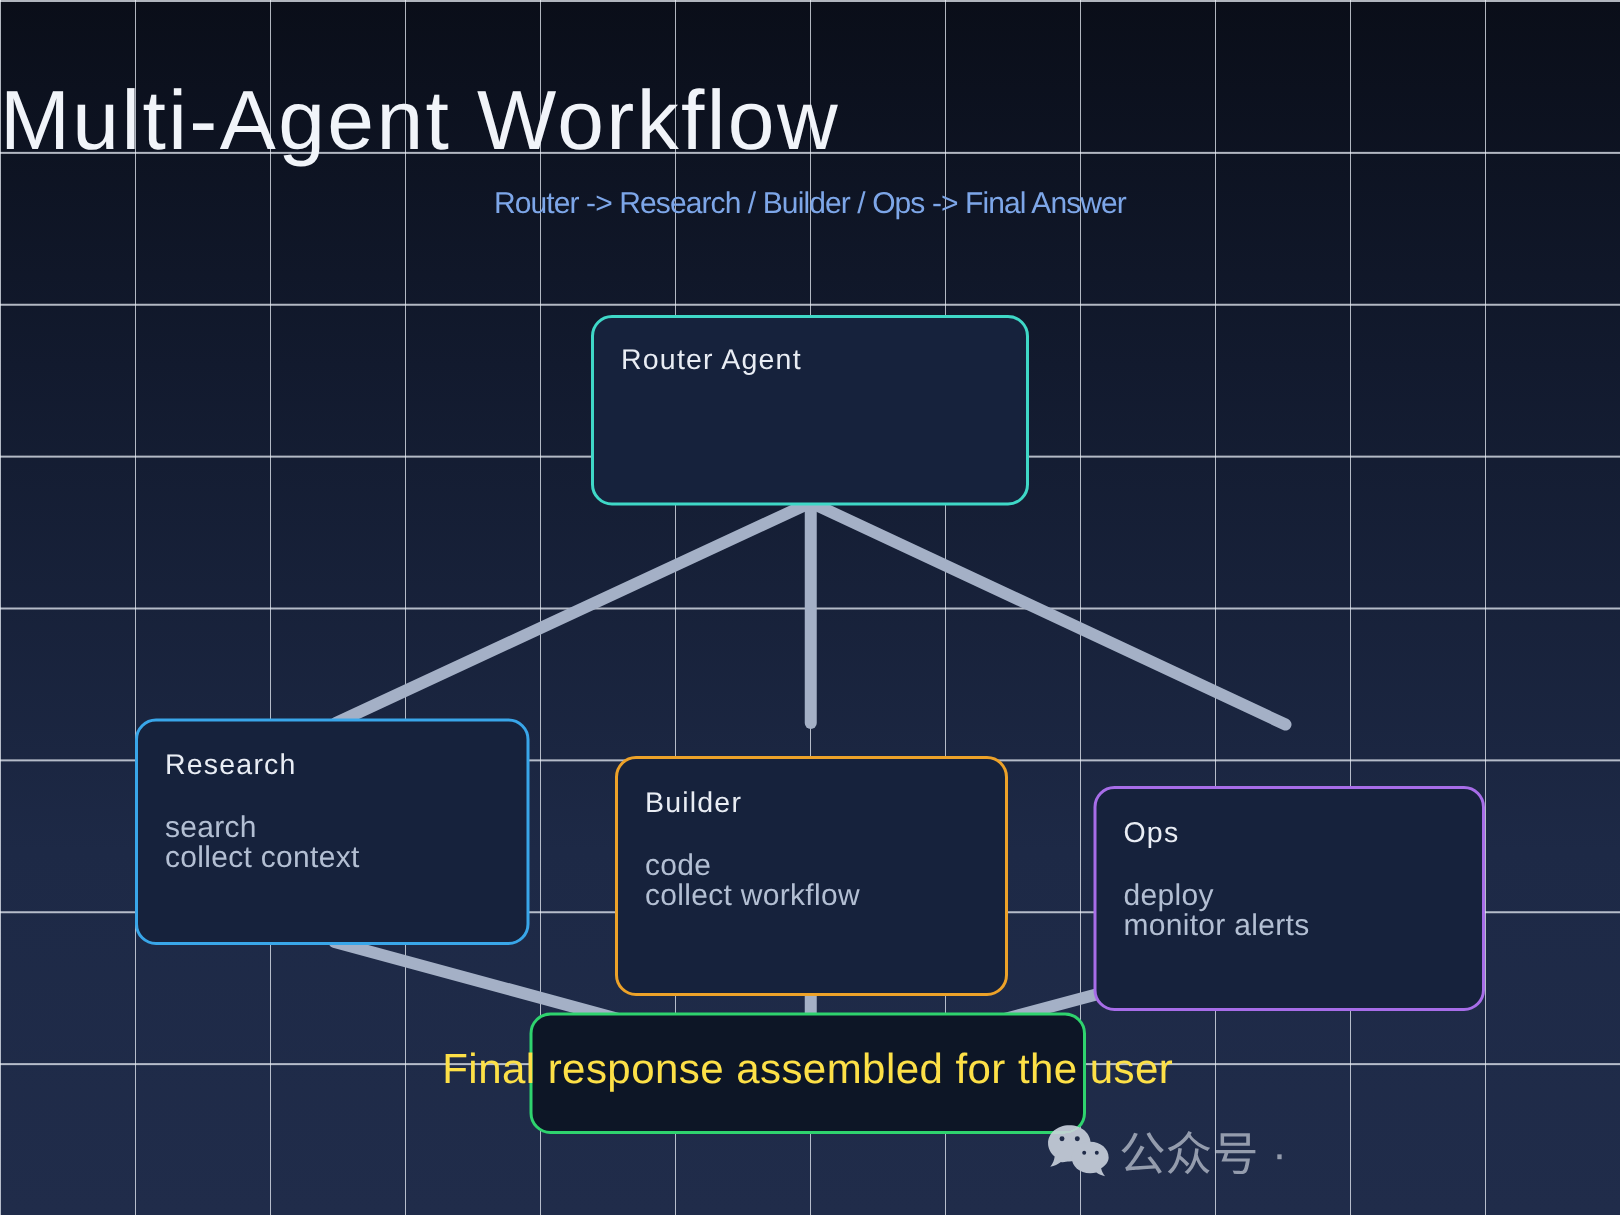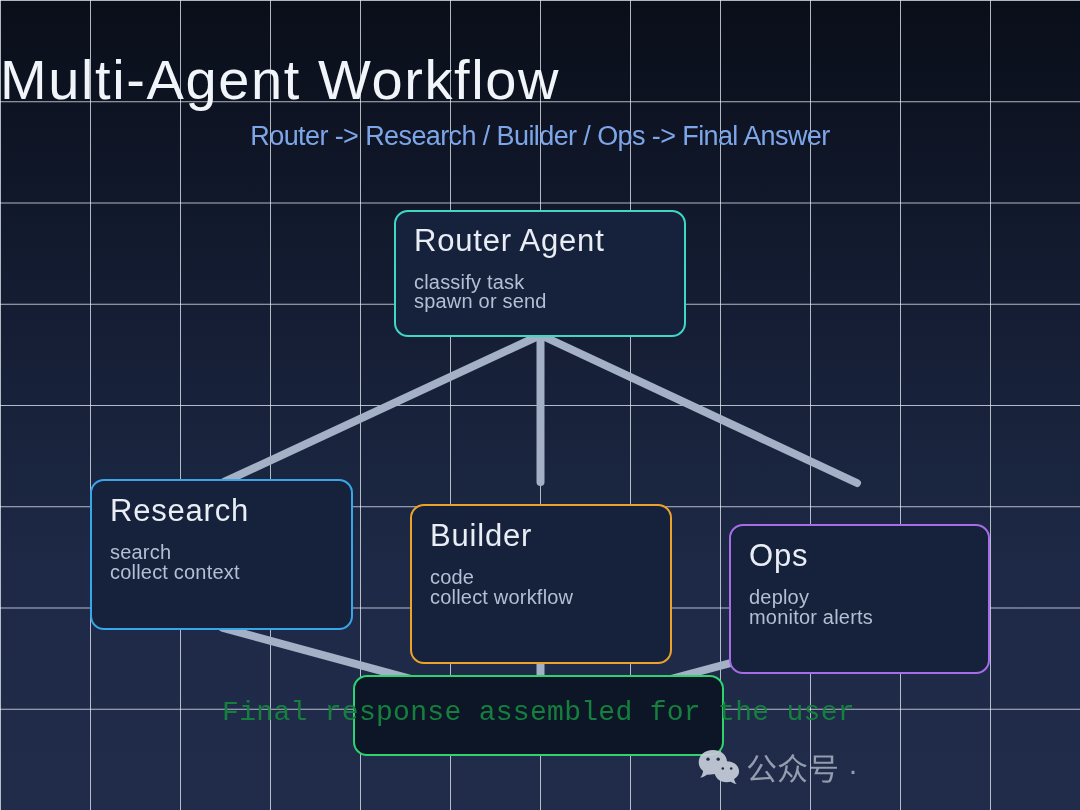--- a/index.html
+++ b/index.html
@@ -19,31 +19,31 @@
   .connectors { position: absolute; inset: 0; z-index: 2; }
   .title {
     position: absolute; top: 52px; left: 0; width: 1080px;
     text-align: left; color: #f1f4f9;
     font-size: 56px; line-height: 56px; letter-spacing: 1.6px; font-weight: 400;
     z-index: 3;
   }
   .subtitle {
     position: absolute; top: 121.8px; left: 0; width: 1080px;
     text-align: center; color: #7da6e8;
-    font-size: 27px; line-height: 28px; letter-spacing: -0.6px;
+    font-size: 20px; line-height: 28px; letter-spacing: -0.6px;
     z-index: 3;
   }
   .node {
     position: absolute; z-index: 4;
     border: 2px solid #fff; border-radius: 14px;
     background: #16223c;
   }
   .node-title {
     position: absolute; left: 18px;
-    font-size: 31px; line-height: 27px; letter-spacing: 0.8px;
+    font-size: 19px; line-height: 27px; letter-spacing: 0.8px;
     color: #e9edf4;
   }
   .node-body {
     position: absolute; left: 18px;
     font-size: 20px; line-height: 19.5px; letter-spacing: 0.2px;
     color: #b3bfd3;
   }
   .node-body span { display: block; }
   #node-router   { left: 394px; top: 210px; width: 292px; height: 127px; }
   #node-router   .node-title { top: 15px; }
@@ -53,24 +53,23 @@
   #node-ops      { left: 729px; top: 481px; width: 261px; height: 150px; }
   .mid .node-title { top: 16px; }
   .mid .node-body  { top: 62px; }
   #node-final {
     left: 353px; top: 675px; width: 371px; height: 81px;
     background: #0d1626;
     display: flex; align-items: center; justify-content: center;
     z-index: 5;
   }
   .final-label {
-    white-space: nowrap; color: #15803d;
+    white-space: nowrap; color: #fde047;
     font-size: 28px; line-height: 28px; letter-spacing: 0.3px;
     transform: translateY(-3px);
-    font-family: Liberation Mono, monospace;
   }
   .watermark { position: absolute; z-index: 6; left: 0; top: 0; width: 1080px; height: 810px; pointer-events: none; mix-blend-mode: lighten; }
   .wm-cjk { position: absolute; left: 746px; top: 753px; }
   .wm-sep {
     position: absolute; left: 845px; top: 755px;
     font-size: 30px; line-height: 30px; color: #949cad; width: 16px; text-align: center;
   }
   .wm-latin {
     position: absolute; left: 869px; top: 755px;
     font-size: 30px; line-height: 30px; letter-spacing: 1.2px; color: #949cad;
@@ -91,24 +90,20 @@
     <line x1="540.5" y1="628" x2="540.5" y2="714"></line>
     <line x1="858" y1="629" x2="540" y2="714"></line>
   </g>
 </svg>
 
 <h1 class="title">Multi-Agent Workflow</h1>
 <div class="subtitle">Router -&gt; Research / Builder / Ops -&gt; Final Answer</div>
 
 <div class="node" id="node-router" style="border-color: rgb(63, 216, 199);">
   <div class="node-title">Router Agent</div>
-  <div class="node-body">
-    <span>classify task</span>
-    <span>spawn or send</span>
-  </div>
 </div>
 
 <div class="node mid" id="node-research" style="border-color: rgb(57, 166, 233);">
   <div class="node-title">Research</div>
   <div class="node-body">
     <span>search</span>
     <span>collect context</span>
   </div>
 </div>
 

